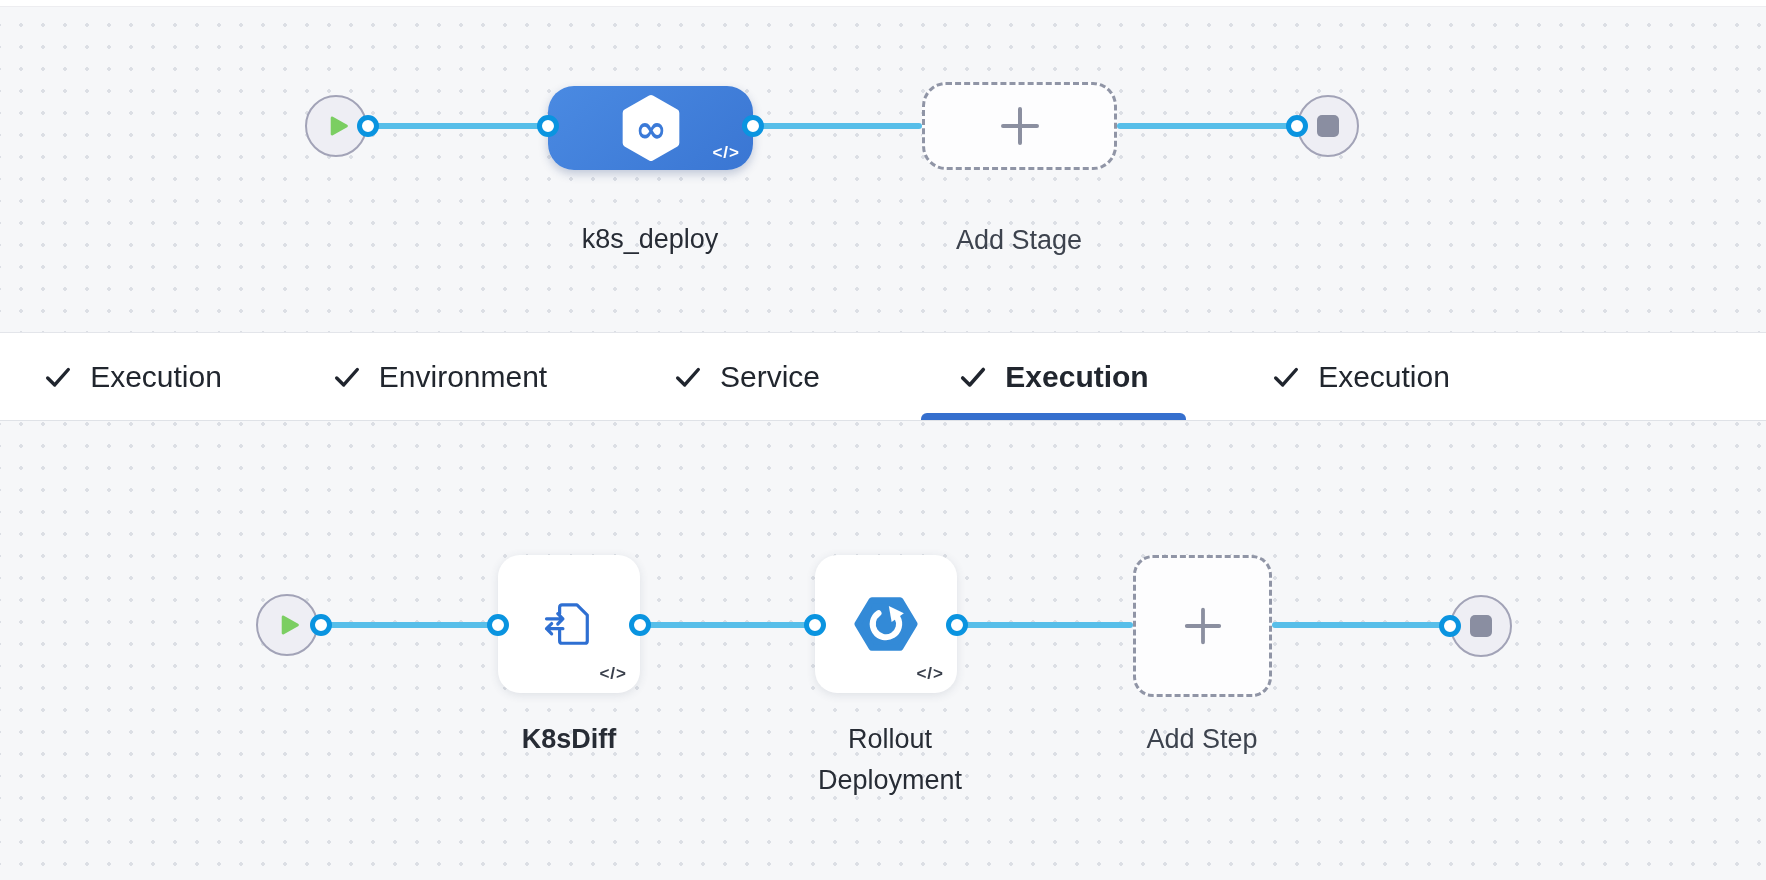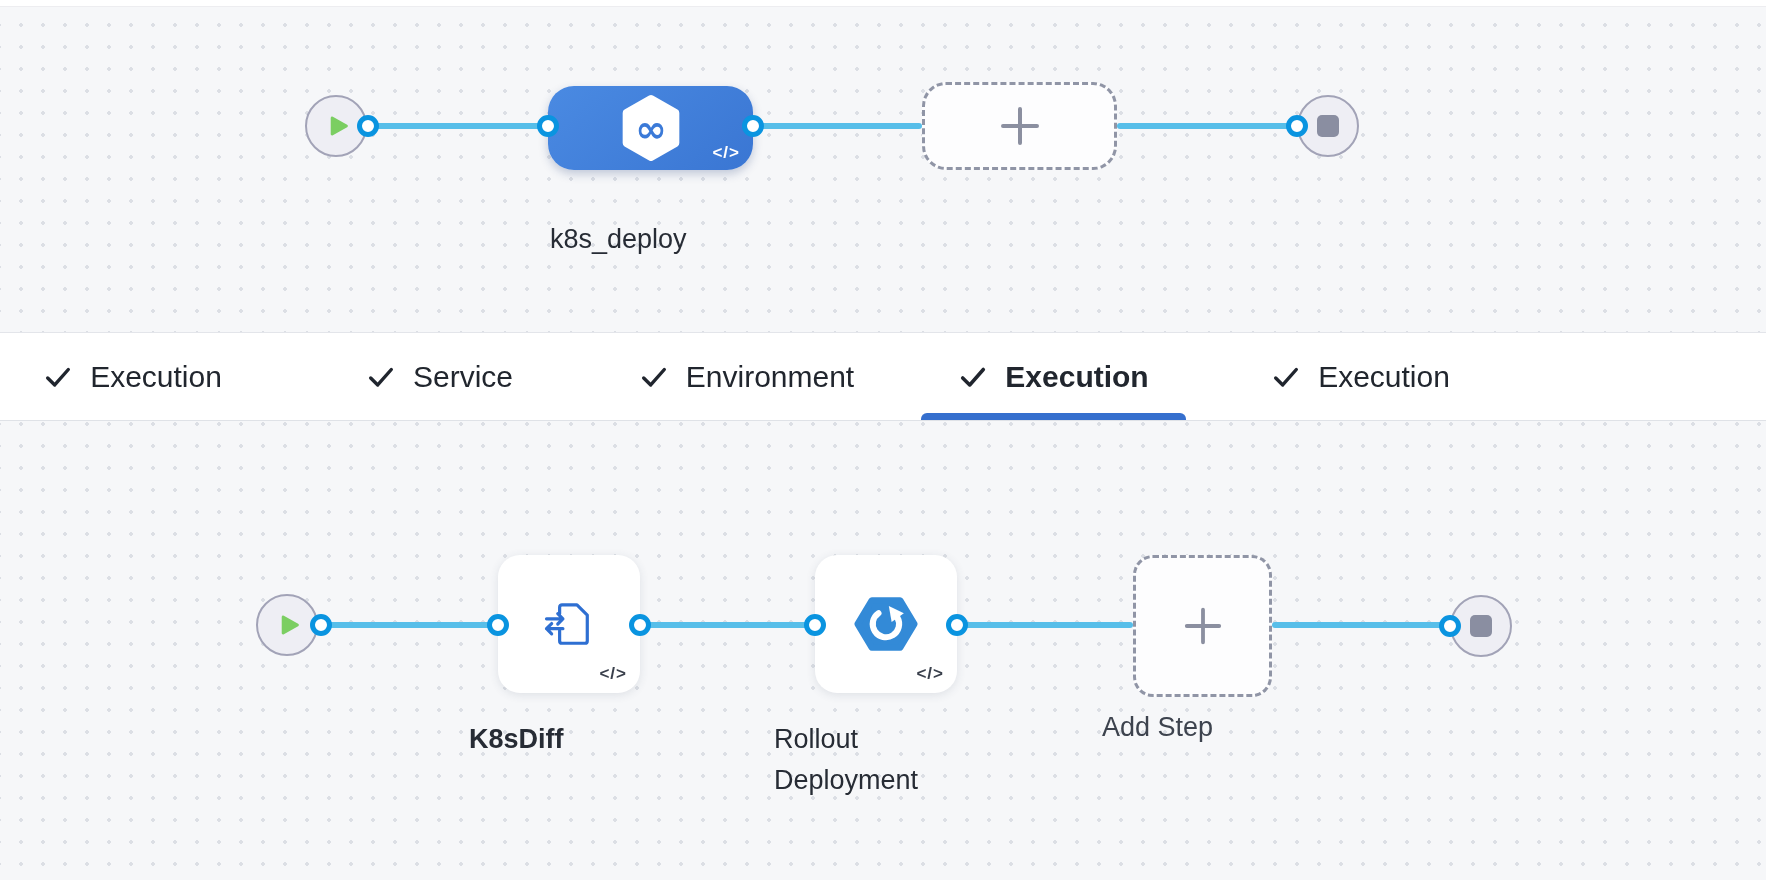--- a/index.html
+++ b/index.html
@@ -47,21 +47,21 @@
     display: flex; align-items: center; justify-content: center; }
   .dashed-node.add-stage { left: 922px; top: 82px; width: 195px; height: 88px; border-radius: 24px; }
   .dashed-node.add-step  { left: 1133px; top: 134px; width: 139px; height: 142px; border-radius: 20px; }
 
   .code-badge { position: absolute; right: 13px; bottom: 7px;
     font-size: 17px; font-weight: 700; letter-spacing: 1px; }
   .code-badge.on-blue  { color: #ffffff; }
   .code-badge.on-white { color: #3a404c; bottom: 9px; }
 
   
-  .node-label { position: absolute; width: 200px; 
+  .node-label { position: absolute; width: 200px; text-align: center;
     font-size: 27px; line-height: 41px; color: #272c35; z-index: 2; }
   .node-label.add { color: #3d434e; }
 
   
   .tabbar { position: relative; height: 89px; background: #ffffff;
     border-top: 1px solid #e3e5ea; border-bottom: 1px solid #dfe2e7;
     display: flex; align-items: stretch; z-index: 5; }
   .tab { position: relative; width: 265px; margin-right: 42px;
     display: flex; align-items: center; justify-content: center; gap: 17px;
     font-size: 30px; color: #21262e; cursor: pointer; }
@@ -105,40 +105,41 @@
     </div>
 
     <div class="port" style="left:1286px; top:115px;"></div>
     <div class="terminal" style="left:1297px; top:95px;">
       <svg width="24" height="24" viewBox="0 0 24 24">
         <rect x="1" y="1" width="22" height="22" rx="5" fill="#8a8ea1"></rect>
       </svg>
     </div>
 
     <div class="node-label" style="left:550px; top:219px;">k8s_deploy</div>
+    <div class="node-label add" style="left:919px; top:220px;">Add Stage</div>
   </section>
 
   <nav class="tabbar">
     <div class="tab">
       <svg width="30" height="30" viewBox="0 0 32 32">
         <path d="M5 17 L12.5 24.5 L27 8" fill="none" stroke="#20252e" stroke-width="3.6" stroke-linecap="round" stroke-linejoin="round"></path>
       </svg>
       <span class="tab-label">Execution</span>
     </div>
     <div class="tab">
       <svg width="30" height="30" viewBox="0 0 32 32">
         <path d="M5 17 L12.5 24.5 L27 8" fill="none" stroke="#20252e" stroke-width="3.6" stroke-linecap="round" stroke-linejoin="round"></path>
       </svg>
+      <span class="tab-label">Environment</span>
+    </div>
+    <div class="tab">
+      <svg width="30" height="30" viewBox="0 0 32 32">
+        <path d="M5 17 L12.5 24.5 L27 8" fill="none" stroke="#20252e" stroke-width="3.6" stroke-linecap="round" stroke-linejoin="round"></path>
+      </svg>
       <span class="tab-label">Service</span>
-    </div>
-    <div class="tab">
-      <svg width="30" height="30" viewBox="0 0 32 32">
-        <path d="M5 17 L12.5 24.5 L27 8" fill="none" stroke="#20252e" stroke-width="3.6" stroke-linecap="round" stroke-linejoin="round"></path>
-      </svg>
-      <span class="tab-label">Environment</span>
     </div>
     <div class="tab active">
       <svg width="30" height="30" viewBox="0 0 32 32">
         <path d="M5 17 L12.5 24.5 L27 8" fill="none" stroke="#20252e" stroke-width="3.8" stroke-linecap="round" stroke-linejoin="round"></path>
       </svg>
       <span class="tab-label">Execution</span>
       <div class="tab-underline"></div>
     </div>
     <div class="tab">
       <svg width="30" height="30" viewBox="0 0 32 32">
@@ -191,17 +192,17 @@
     </div>
 
     <div class="port" style="left:1439px; top:194px;"></div>
     <div class="terminal" style="left:1450px; top:174px;">
       <svg width="24" height="24" viewBox="0 0 24 24">
         <rect x="1" y="1" width="22" height="22" rx="5" fill="#8a8ea1"></rect>
       </svg>
     </div>
 
     <div class="node-label" style="left:469px; top:298px;font-weight:bold;">K8sDiff</div>
-    <div class="node-label" style="left:774px; top:298px;">Rollout Deployment</div>
-    <div class="node-label add" style="left:1102px; top:286px;">Add Step</div>
+    <div class="node-label" style="left:790px; top:298px;">Rollout Deployment</div>
+    <div class="node-label add" style="left:1102px; top:298px;">Add Step</div>
   </section>
 
 </div>
 
 </body></html>

